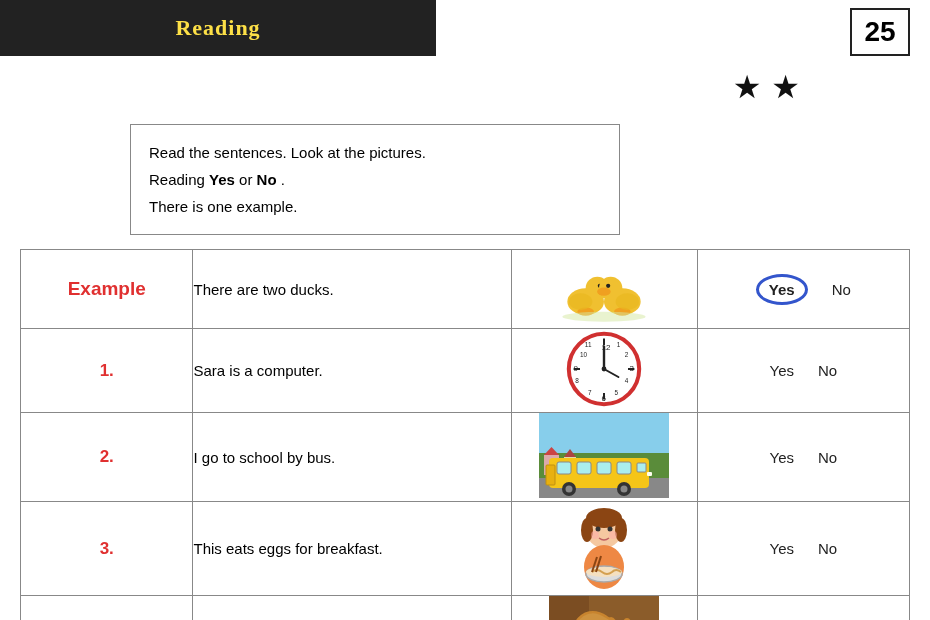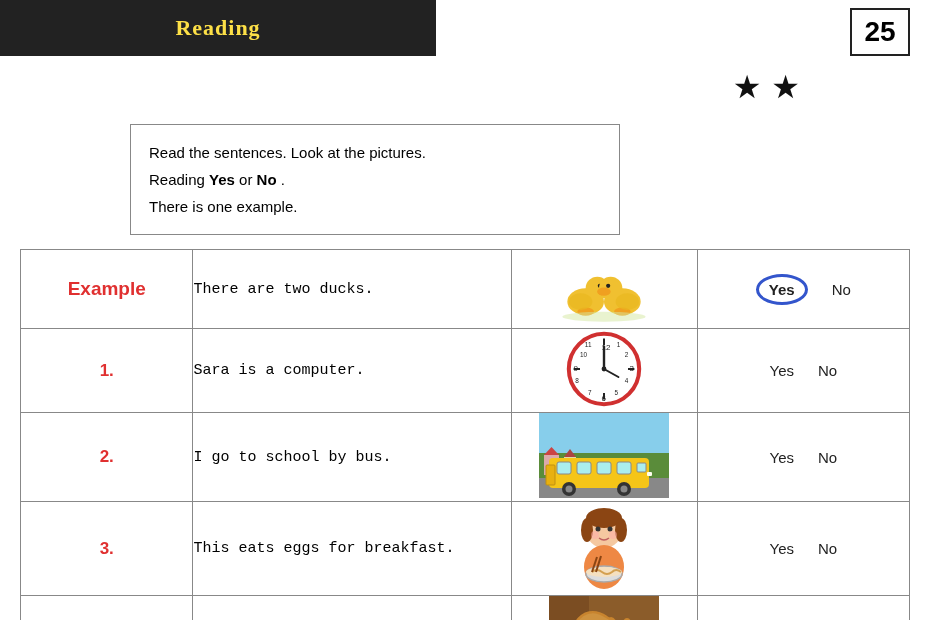--- a/index.html
+++ b/index.html
@@ -77,21 +77,21 @@
       font-size: 15px;
     }
     .main-table td {
       border: 1.5px solid #888;
       padding: 0;
       vertical-align: middle;
     }
 
     
     .col-num { width: 130px; text-align: center; }
-    .col-sentence { width: 240px; padding: 10px 14px; font-family: Liberation Mono, monospace; }
+    .col-sentence { width: 240px; padding: 10px 14px; }
     .col-image { width: 140px; text-align: center; padding: 6px; }
     .col-yesno { width: 160px; text-align: center; padding: 6px; }
 
     .row-num {
       color: #e03030;
       font-size: 17px;
       font-weight: bold;
       text-align: center;
     }
 

